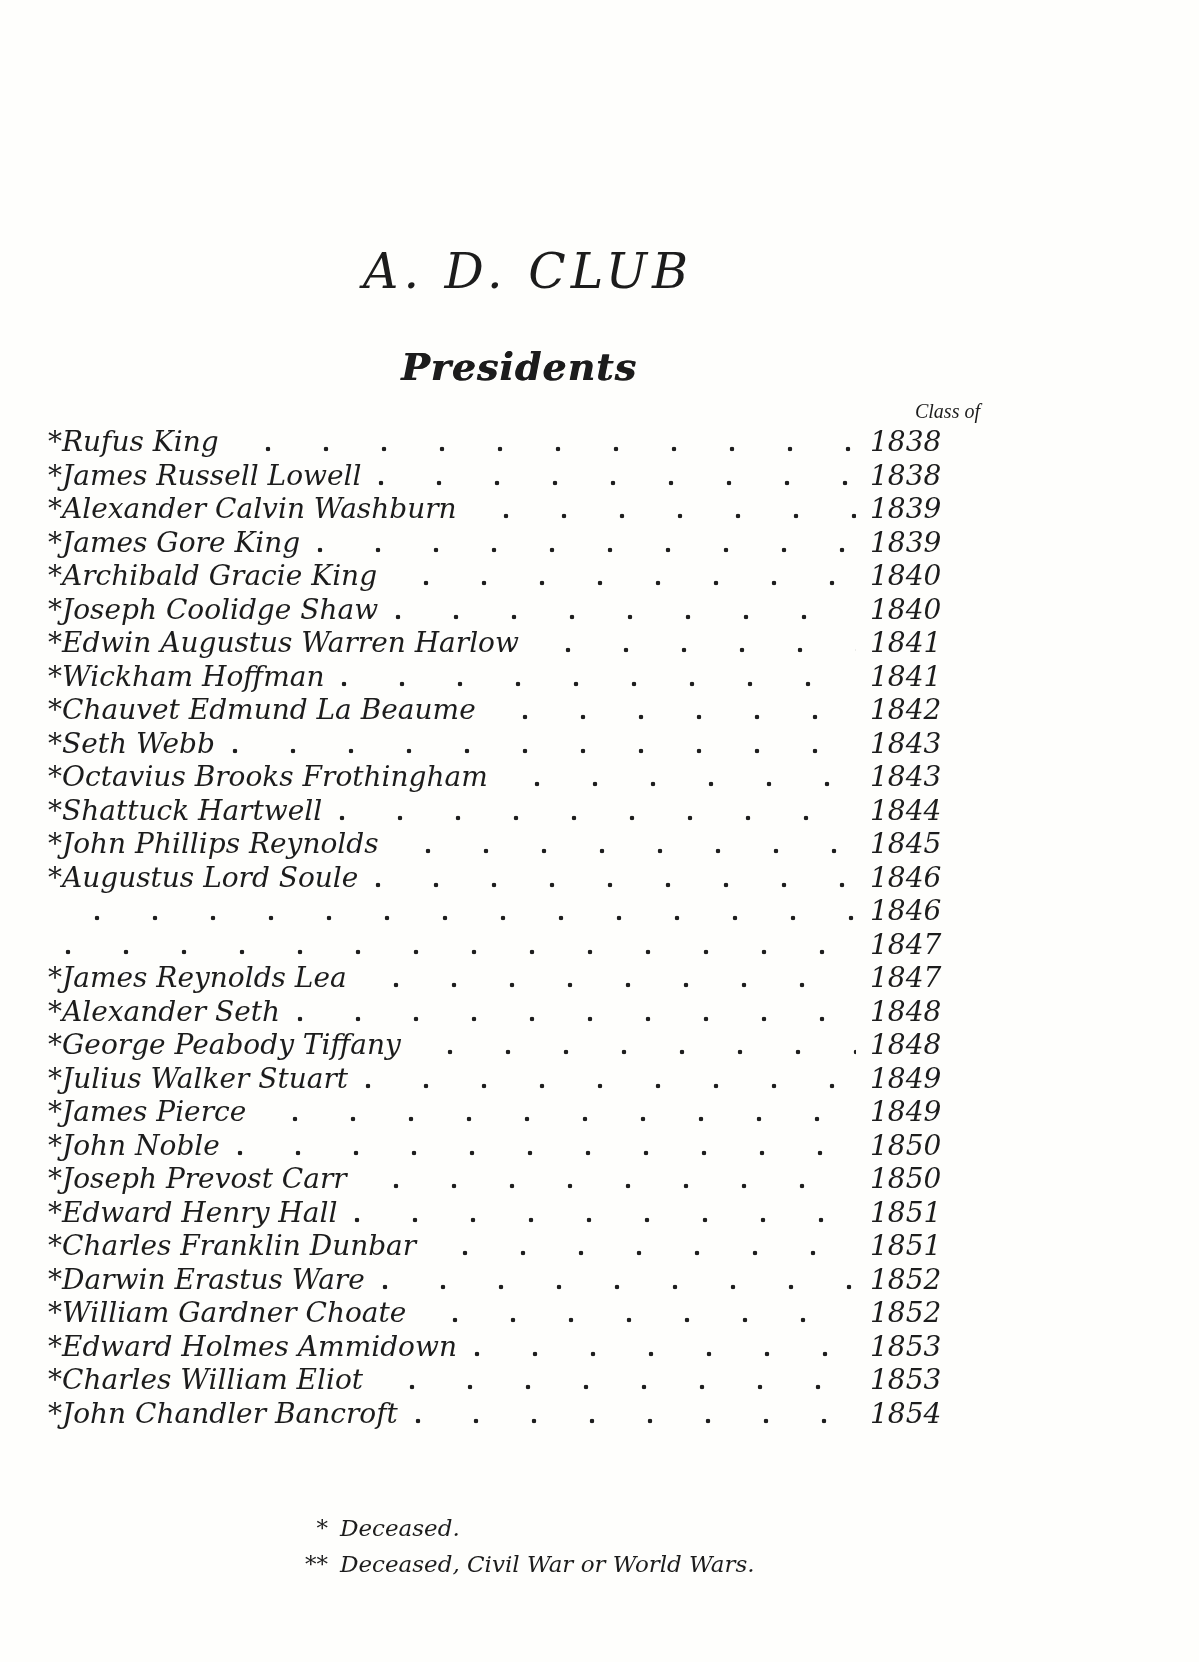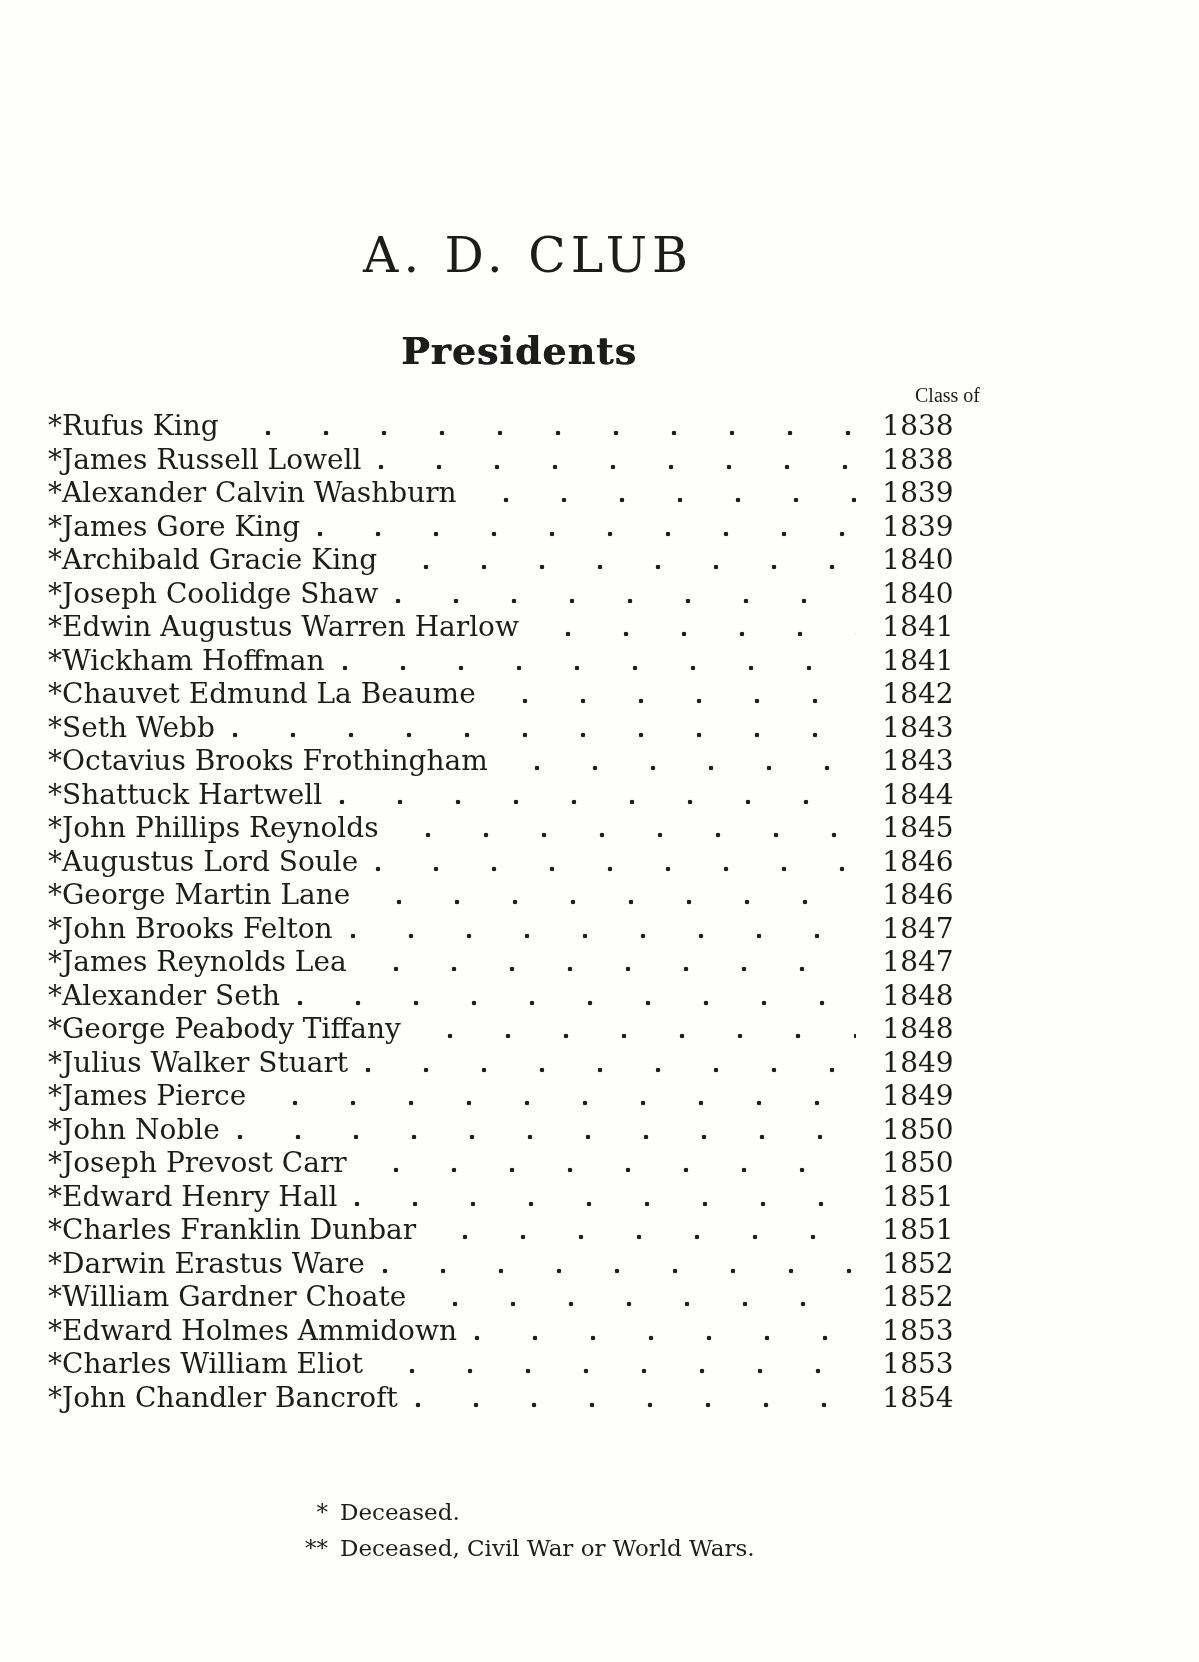--- a/index.html
+++ b/index.html
@@ -7,22 +7,23 @@
     position:relative;
     width:1199px;height:1662px;
     background:#fefefc;
     color:#1c1c1c;
     font-family:"DejaVu Serif","Liberation Serif",serif;
     overflow:hidden;
     margin:0 auto;
   }
   .content{
     position:absolute;
-    left:48px;top:0;
+    left:48px;top:16px;
     width:932px;
+    font-style:italic;
   }
   .title{
     margin-top:228px;
     text-align:center;
     font-size:49px;
     letter-spacing:5px;
     line-height:56px;
     font-weight:400;
     padding-left:28px; 
   }
@@ -57,21 +58,21 @@
     align-self:stretch;
     margin:0 14px 0 12px;
     background-image:radial-gradient(circle,#1e1e1e 2px,rgba(0,0,0,0) 2.6px);
     background-size:58px 16px;
     background-repeat:repeat-x;
     background-position:8px 92%;
   }
   .row:nth-child(even) .leader{background-position:37px 92%;}
   .year{
     flex:0 0 96px;
-    text-align:center;
+    text-align:left;
     padding-right:14px;
     font-variant-numeric:oldstyle-nums;
     font-feature-settings:"onum" 1;
   }
   .footnotes{margin-top:80px;}
   .fnrow{
     display:flex;
     font-size:23px;
     line-height:36px;
   }
@@ -173,27 +174,25 @@
     <span class="year">1845</span>
   </div>
 
   <div class="row">
     <span class="name">*Augustus Lord Soule</span>
     <span class="leader"></span>
     <span class="year">1846</span>
   </div>
 
   <div class="row">
-    <span class="name">*George Martin Lane</span>
     <span class="leader"></span>
     <span class="year">1846</span>
   </div>
 
   <div class="row">
-    <span class="name">*John Brooks Felton</span>
     <span class="leader"></span>
     <span class="year">1847</span>
   </div>
 
   <div class="row">
     <span class="name">*James Reynolds Lea</span>
     <span class="leader"></span>
     <span class="year">1847</span>
   </div>
 

